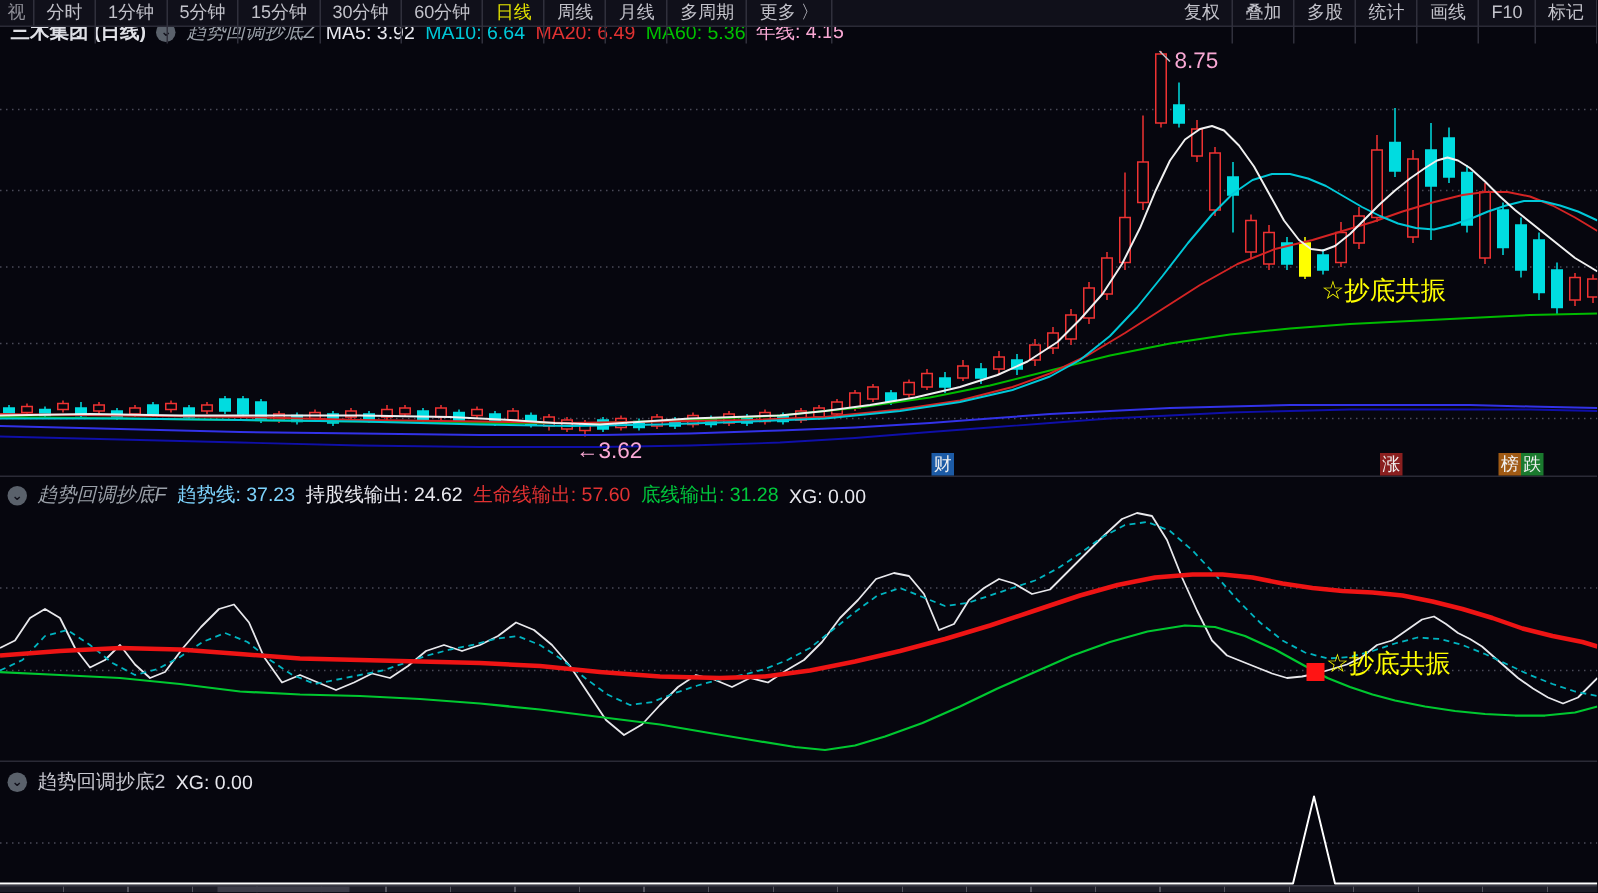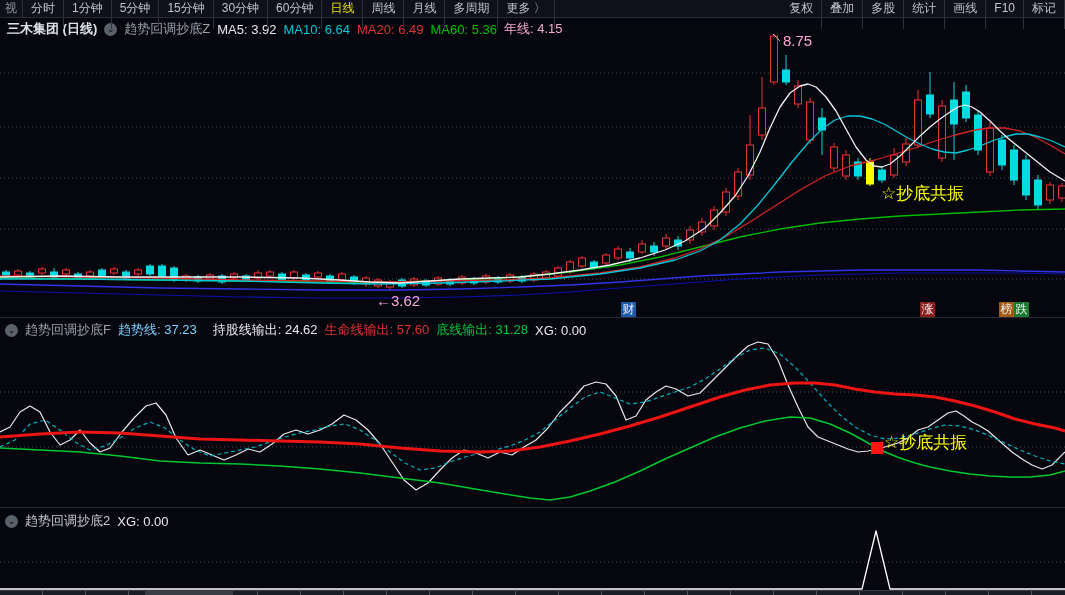--- a/index.html
+++ b/index.html
@@ -9,21 +9,21 @@
   .menubar{position:absolute;top:0;left:0;width:1065px;height:18px;background:#10101a;
            border-bottom:1px solid #2a2a36;display:flex;align-items:center;font-size:12px;
            color:#c2c2ca;z-index:5;box-sizing:border-box;}
   .mi{padding:12px 8px;border-right:1px solid #30303c;line-height:17px;white-space:nowrap;cursor:default;}
   .mi.active{color:#e2e200;}
   .mi-cut{padding:0 5px;color:#8f8f98;}
   .menu-right{margin-left:auto;display:flex;}
   
   .hdr{position:absolute;display:flex;align-items:center;gap:7px;font-size:13px;white-space:nowrap;z-index:4;}
   .stock-title{color:#dfe0e6;font-weight:bold;}
-  .ind-name{color:#9aa0a8;}
+  .ind-name{color:#9aa0a8;font-style:italic;}
   .chev{display:inline-block;width:13px;height:13px;border-radius:50%;background:#5a616b;
         color:#10101a;font-size:9px;line-height:12px;text-align:center;font-weight:bold;}
   
   .badge{position:absolute;width:15px;height:15px;font-size:12px;line-height:15px;text-align:center;
          color:#f0f0f0;z-index:4;}
   
   .ann{position:absolute;z-index:3;white-space:nowrap;}
   .ann-gray{color:#f9a8d4;font-size:15px;}
   .ann-yellow{color:#ffff00;font-size:17px;}
   
@@ -346,47 +346,47 @@
     <span class="mi">复权</span>
     <span class="mi">叠加</span>
     <span class="mi">多股</span>
     <span class="mi">统计</span>
     <span class="mi">画线</span>
     <span class="mi">F10</span>
     <span class="mi">标记</span>
   </div>
 </div>
 
-<div class="hdr" style="top:20px;left:7px;">
+<div class="hdr" style="top:12px;left:7px;">
   <span class="stock-title">三木集团 (日线)</span>
   <span class="chev">⌄</span>
   <span class="ind-name">趋势回调抄底Z</span>
   <span style="color:#e8e8ee;">MA5: 3.92</span>
   <span style="color:#00c8d8;">MA10: 6.64</span>
   <span style="color:#e03232;">MA20: 6.49</span>
   <span style="color:#00c000;">MA60: 5.36</span>
   <span style="color:#f9a8d4;">年线: 4.15</span>
 </div>
 
 <div class="ann ann-gray" style="left:783px;top:32px;">8.75</div>
-<div class="ann ann-gray" style="left:376px;top:292px;">←3.62</div>
+<div class="ann ann-gray" style="left:384px;top:292px;">←3.62</div>
 <div class="ann ann-yellow" style="left:881px;top:182px;">☆抄底共振</div>
 
 <div class="badge" style="left:621px;top:302px;background:#1c5ba6;">财</div>
 <div class="badge" style="left:920px;top:302px;background:#8a1f1f;">涨</div>
 <div class="badge" style="left:999px;top:302px;background:#a05a14;">榜</div>
 <div class="badge" style="left:1014px;top:302px;background:#1a7a2e;">跌</div>
 
 <div class="divider" style="top:317px;"></div>
 
 <div class="hdr" style="top:321px;left:5px;">
   <span class="chev">⌄</span>
   <span class="ind-name">趋势回调抄底F</span>
   <span style="color:#7dd3fc;">趋势线: 37.23</span>
-  <span style="color:#e8e8ee;margin-left:9px;">持股线输出: 24.62</span>
+  <span style="color:#e8e8ee;">持股线输出: 24.62</span>
   <span style="color:#e03232;">生命线输出: 57.60</span>
   <span style="color:#00c83c;">底线输出: 31.28</span>
   <span style="color:#e8e8ee;">XG: 0.00</span>
 </div>
 
 <div class="ann ann-yellow" style="left:884px;top:431px;">☆抄底共振</div>
 
 <div class="divider" style="top:507px;"></div>
 
 <div class="hdr" style="top:512px;left:5px;">

